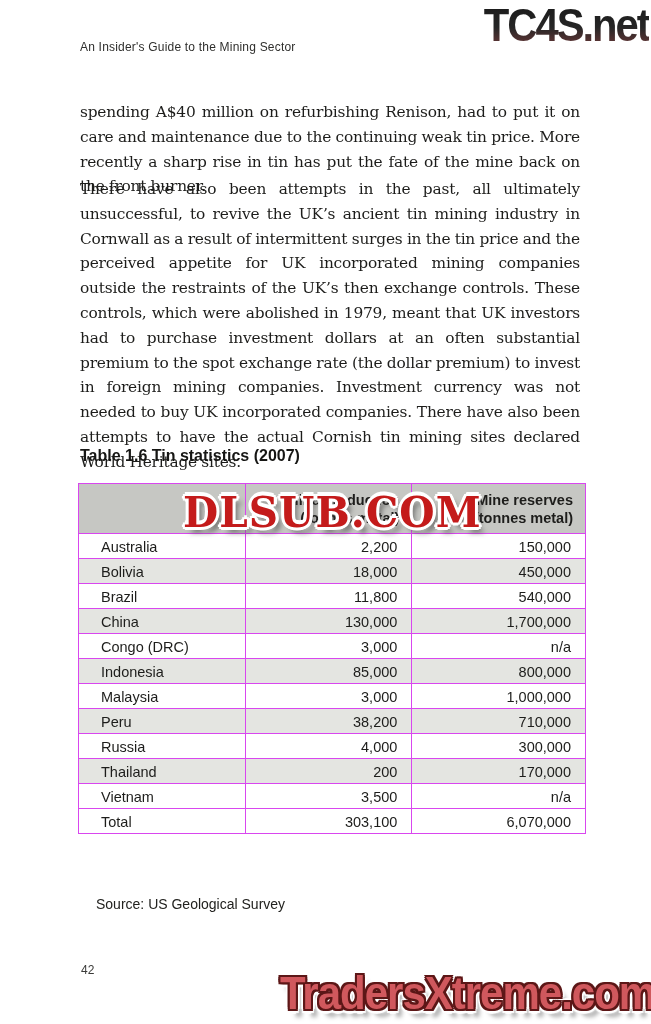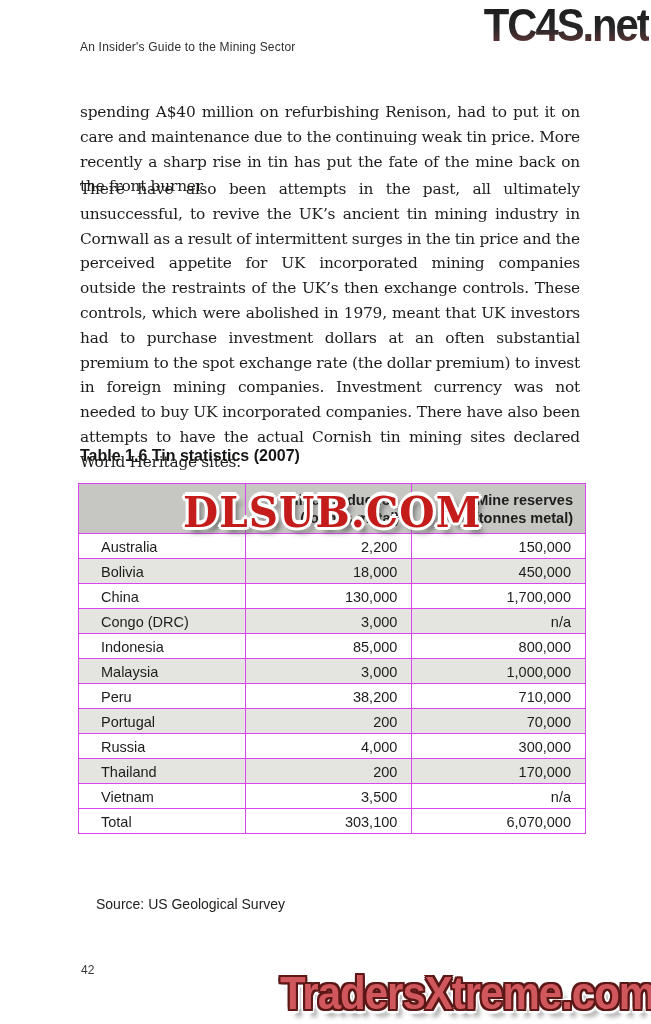--- a/index.html
+++ b/index.html
@@ -145,20 +145,25 @@
         <td class="c-country">Australia</td>
         <td class="c-num">2,200</td>
         <td class="c-num">150,000</td>
       </tr>
       <tr>
         <td class="c-country">Bolivia</td>
         <td class="c-num">18,000</td>
         <td class="c-num">450,000</td>
       </tr>
       <tr>
+        <td class="c-country">Brazil</td>
+        <td class="c-num">11,800</td>
+        <td class="c-num">540,000</td>
+      </tr>
+      <tr>
         <td class="c-country">China</td>
         <td class="c-num">130,000</td>
         <td class="c-num">1,700,000</td>
       </tr>
       <tr>
         <td class="c-country">Congo (DRC)</td>
         <td class="c-num">3,000</td>
         <td class="c-num">n/a</td>
       </tr>
       <tr>
@@ -168,25 +173,20 @@
       </tr>
       <tr>
         <td class="c-country">Malaysia</td>
         <td class="c-num">3,000</td>
         <td class="c-num">1,000,000</td>
       </tr>
       <tr>
         <td class="c-country">Peru</td>
         <td class="c-num">38,200</td>
         <td class="c-num">710,000</td>
-      </tr>
-      <tr>
-        <td class="c-country">Portugal</td>
-        <td class="c-num">200</td>
-        <td class="c-num">70,000</td>
       </tr>
       <tr>
         <td class="c-country">Russia</td>
         <td class="c-num">4,000</td>
         <td class="c-num">300,000</td>
       </tr>
       <tr>
         <td class="c-country">Thailand</td>
         <td class="c-num">200</td>
         <td class="c-num">170,000</td>

